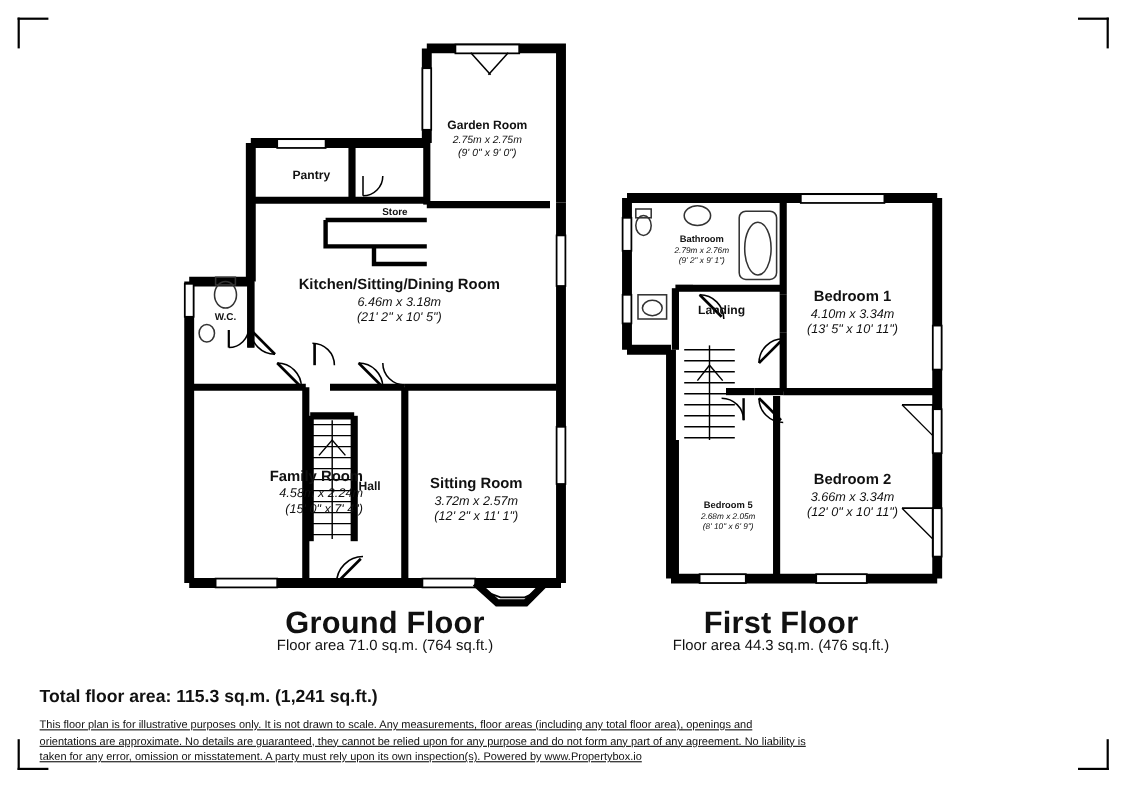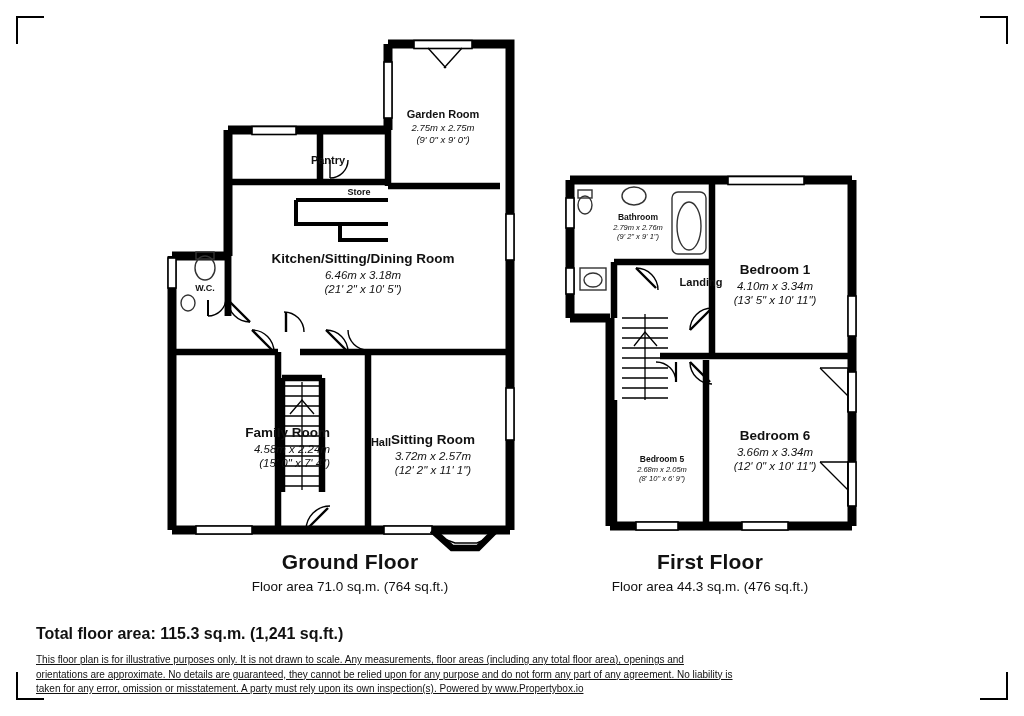--- a/index.html
+++ b/index.html
@@ -61,31 +61,30 @@
 
   .r-mid .rname { font-size: 11px; }
   .r-mid .rdim  { font-size: 9.5px; }
 
   .r-small .rname { font-size: 8.5px; }
   .r-small .rdim  { font-size: 7.5px; }
 
   .r-plain {
     font-size: 11px;
     font-weight: bold;
-    margin-left: 45px;
   }
   .r-plain-sm {
     font-size: 9px;
     font-weight: bold;
   }
 
   .floor-title {
     position: absolute;
     text-align: center;
-    font-size: 21px;
+    font-size: 28px;
     font-weight: bold;
     letter-spacing: 0.2px;
   }
   .floor-area {
     position: absolute;
     text-align: center;
     font-size: 13.5px;
   }
 
   .total-area {
@@ -389,21 +388,21 @@
     <span>Landing</span>
   </div>
 
   <div class="label r-big" style="left:690px; top:262px; width:170px;">
     <span class="rname">Bedroom 1</span>
     <span class="rdim">4.10m x 3.34m</span>
     <span class="rdim">(13' 5" x 10' 11")</span>
   </div>
 
   <div class="label r-big" style="left:690px; top:428px; width:170px;">
-    <span class="rname">Bedroom 6</span>
+    <span class="rname">Bedroom 2</span>
     <span class="rdim">3.66m x 3.34m</span>
     <span class="rdim">(12' 0" x 10' 11")</span>
   </div>
 
   <div class="label r-small" style="left:604px; top:454px; width:116px;">
     <span class="rname">Bedroom 5</span>
     <span class="rdim">2.68m x 2.05m</span>
     <span class="rdim">(8' 10" x 6' 9")</span>
   </div>
 

